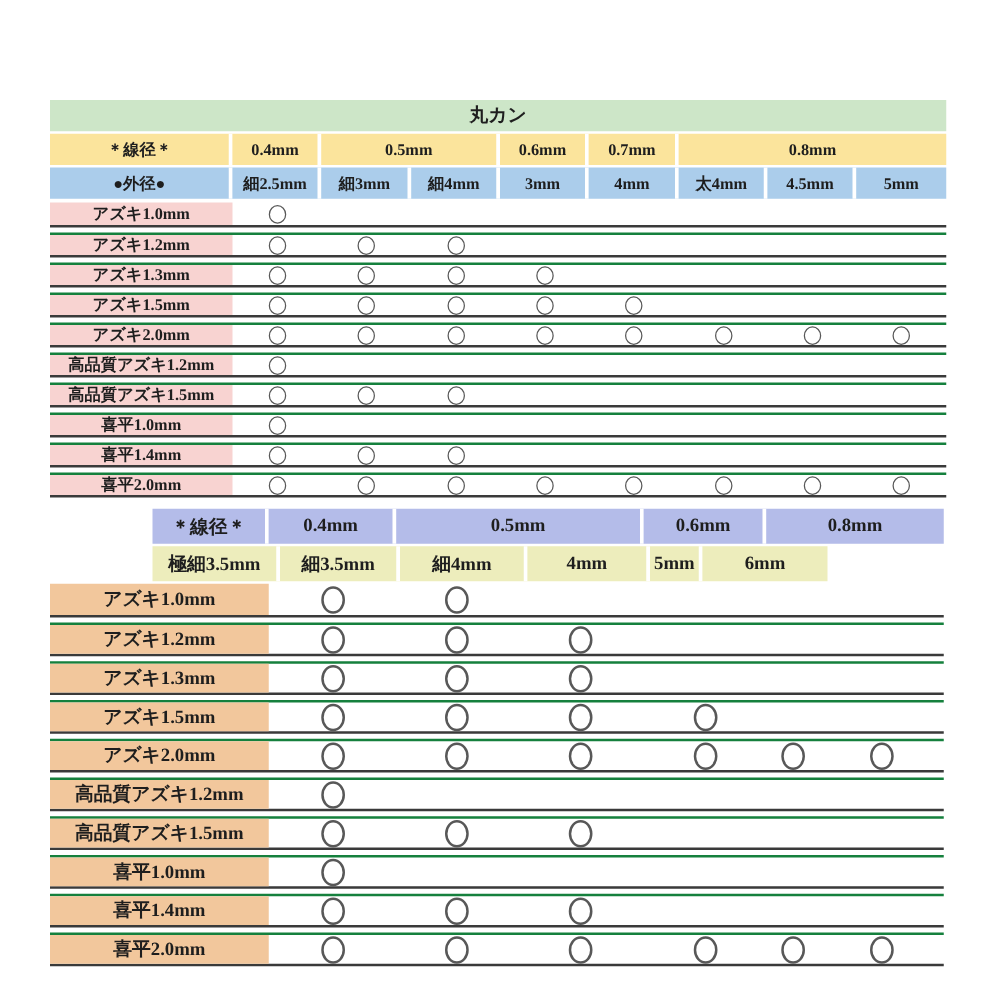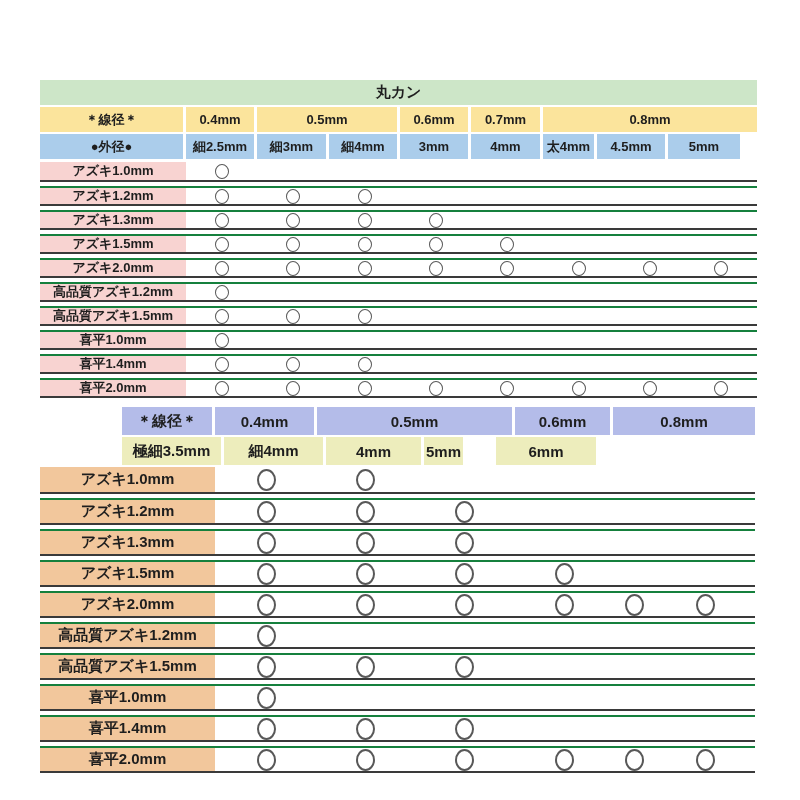--- a/index.html
+++ b/index.html
@@ -7,21 +7,21 @@
   .page {
     position: relative; width: 800px; height: 800px; overflow: hidden;
     background: #ffffff; color: #1e1e1e; font-weight: bold;
     font-family: "Liberation Sans", "DejaVu Sans", sans-serif;
   }
   .title-wrap { position: absolute; top: 12px; left: 0; width: 100%; text-align: center; }
   .title {
     display: inline-block; font-size: 30px; letter-spacing: 2px; color: #4a3526;
     padding: 0 14px 7px 14px; border-bottom: 4px solid #68cbc6;
   }
-  .table { position: absolute; }
+  .table { position: absolute; font-family: Liberation Serif, serif; }
   .t1 { left: 40px; top: 80px; width: 717px; }
   .t2 { left: 40px; top: 405px; width: 715px; }
   .name-row { display: flex; align-items: center; justify-content: center; }
   .t1 .name-row { height: 25px; background: #cde6c8; font-size: 15px; }
   .t2 .name-row { height: 28px; margin-left: 82px; width: 633px; background: #8ea9d9; font-size: 17px; }
   .hrow { display: flex; margin-top: 2px; }
   .t2 .hrow { margin-left: 82px; }
   .hcell {
     display: flex; align-items: center; justify-content: center;
     border-right: 3px solid #fff;
@@ -68,21 +68,21 @@
         <div class="hcell" style="width: 72px;">0.7mm</div>
         <div class="hcell" style="width: 214px;">0.8mm</div>
       </div>
     <div class="hrow outer-row">
       <div class="hcell hlabel">●外径●</div>
     <div class="hcell" style="width: 71px;">細2.5mm</div>
         <div class="hcell" style="width: 72px;">細3mm</div>
         <div class="hcell" style="width: 71px;">細4mm</div>
         <div class="hcell" style="width: 71px;">3mm</div>
         <div class="hcell" style="width: 72px;">4mm</div>
-        <div class="hcell" style="width: 54px;">太4mm</div>
+        <div class="hcell" style="width: 71px;">太4mm</div>
         <div class="hcell" style="width: 71px;">4.5mm</div>
         <div class="hcell" style="width: 72px;">5mm</div>
       </div>
     <div class="rows">
         <div class="drow">
           <div class="label">アズキ1.0mm</div>
           <div class="cell" style="width: 71px;">
             <div class="circle"></div>
           </div>
           <div class="cell" style="width: 72px;"></div>
@@ -270,24 +270,25 @@
   <section class="table t2">
     <div class="hrow wire-row">
       <div class="hcell hlabel">＊線径＊</div>
     <div class="hcell" style="width: 102px;">0.4mm</div>
         <div class="hcell" style="width: 198px;">0.5mm</div>
         <div class="hcell" style="width: 98px;">0.6mm</div>
         <div class="hcell" style="width: 142px;">0.8mm</div>
       </div>
     <div class="hrow outer-row">
     <div class="hcell" style="width: 102px;">極細3.5mm</div>
+        <div class="hcell" style="width: 96px;">細3.5mm</div>
         <div class="hcell" style="width: 102px;">細4mm</div>
         <div class="hcell" style="width: 98px;">4mm</div>
         <div class="hcell" style="width: 42px;">5mm</div>
-        <div class="hcell" style="width: 100px; margin-left: 30px;">6mm</div>
+        <div class="hcell" style="width: 100px;">6mm</div>
       </div>
     <div class="rows">
         <div class="drow">
           <div class="label">アズキ1.0mm</div>
           <div class="cell" style="width: 102px;">
             <div class="circle"></div>
           </div>
           <div class="cell" style="width: 96px;">
             <div class="circle"></div>
           </div>

